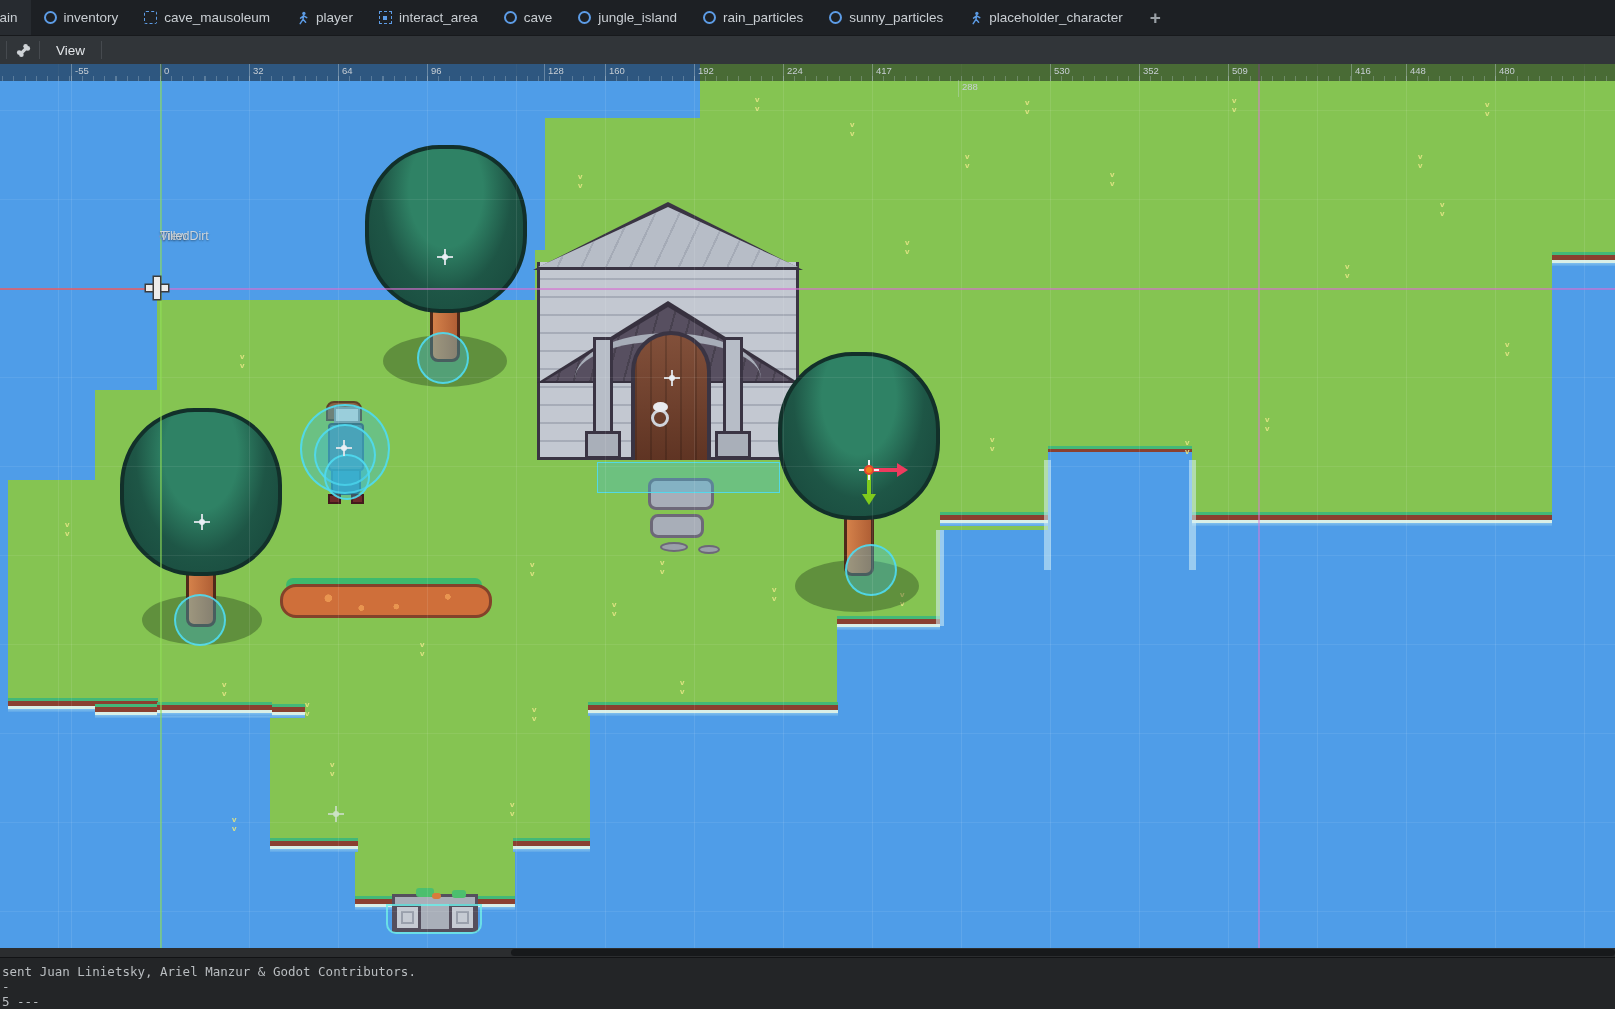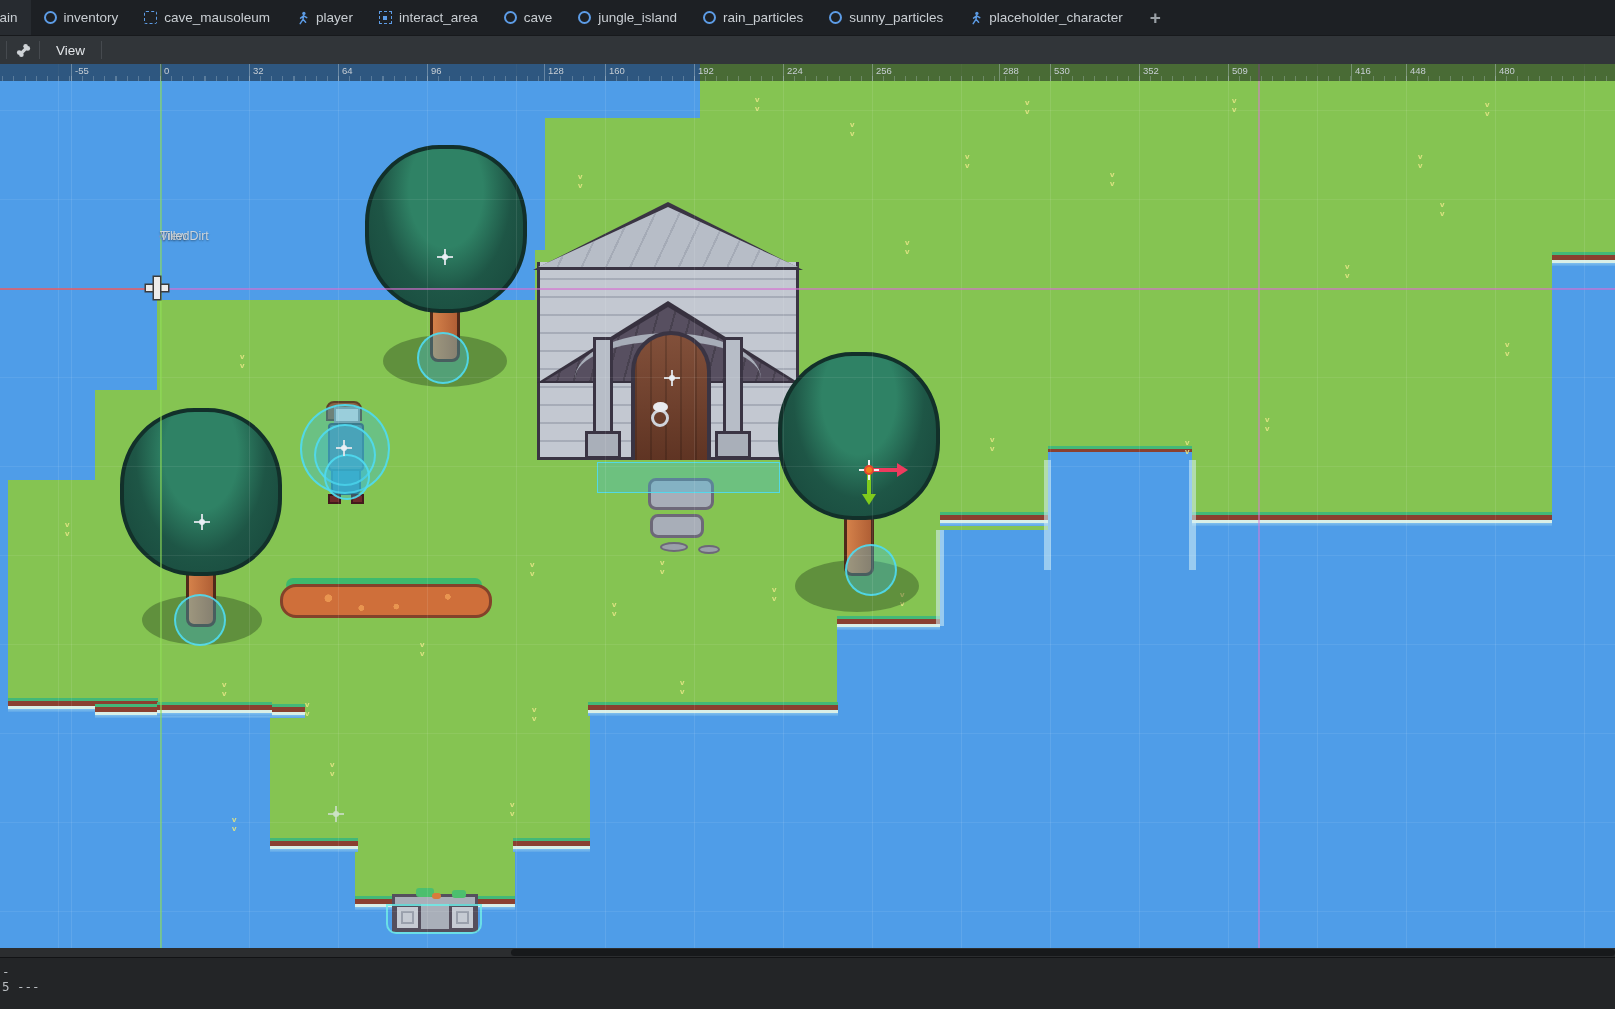--- a/index.html
+++ b/index.html
@@ -473,23 +473,23 @@
         <div class="rtick" style="left: 605px; position: absolute;">
           <span>160</span>
         </div>
         <div class="rtick" style="left: 694px; position: absolute;">
           <span>192</span>
         </div>
         <div class="rtick" style="left: 783px; position: absolute;">
           <span>224</span>
         </div>
         <div class="rtick" style="left: 872px; position: absolute;">
-          <span>256</span>
-        </div>
-        <div class="rtick" style="left: 999px; position: absolute;">
+          <span>417</span>
+        </div>
+        <div class="rtick" style="left: 958px; position: absolute; margin-top: 16px;">
           <span>288</span>
         </div>
         <div class="rtick" style="left: 1050px; position: absolute;">
           <span>530</span>
         </div>
         <div class="rtick" style="left: 1139px; position: absolute;">
           <span>352</span>
         </div>
         <div class="rtick" style="left: 1228px; position: absolute;">
           <span>509</span>
@@ -504,13 +504,13 @@
           <span>480</span>
         </div>
       </div>
   </div>
 </div>
 
 <div class="hscroll">
   <div class="thumb"></div>
 </div>
 
-<div class="console" id="console"><div>-</div><div>5 ---</div></div>
+<div class="console" id="console"><div>sent Juan Linietsky, Ariel Manzur &amp; Godot Contributors.</div><div>-</div><div>5 ---</div></div>
 
 </body></html>

